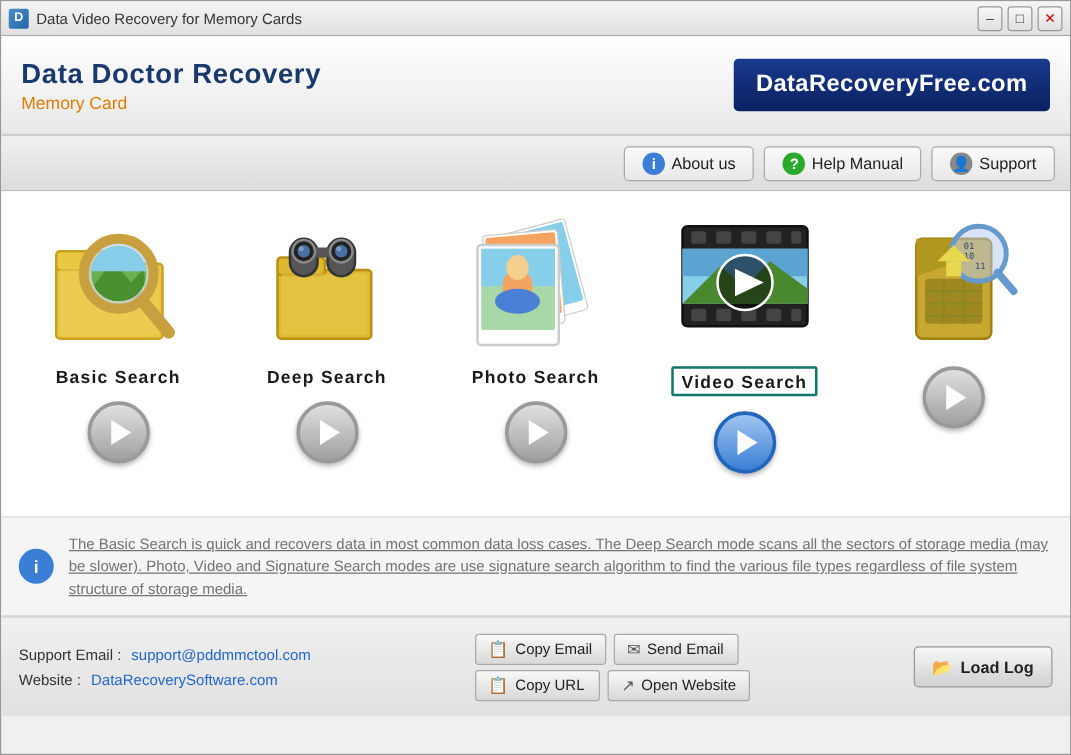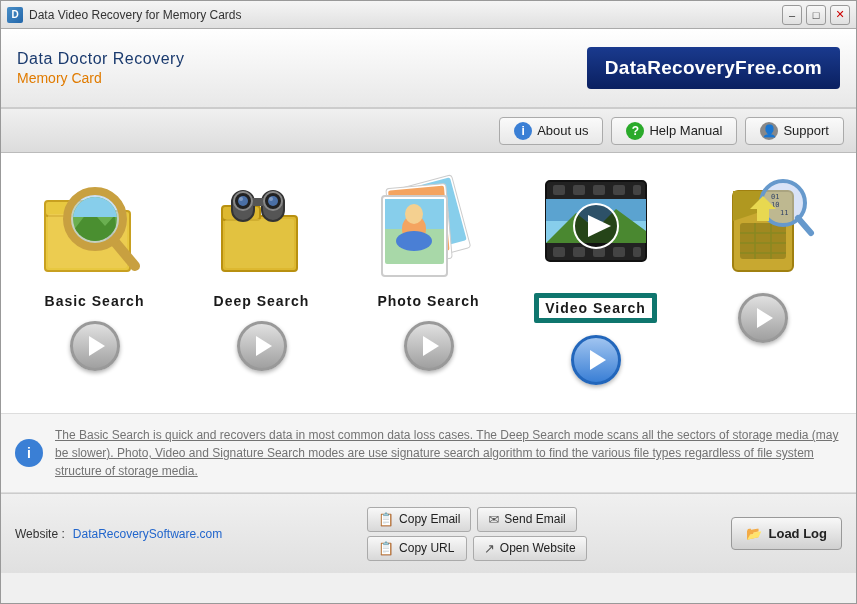--- a/index.html
+++ b/index.html
@@ -57,22 +57,22 @@
       background: linear-gradient(to bottom, #ffffff, #e8e8e8);
       display: flex;
       align-items: center;
       justify-content: space-between;
       padding: 8px 16px;
       border-bottom: 2px solid #ccc;
       height: 80px;
     }
     .app-title-block { display: flex; flex-direction: column; }
     .app-title-main {
-      font-size: 16px;
-      font-weight: normal;
+      font-size: 22px;
+      font-weight: bold;
       color: #1a3a6e;
       letter-spacing: 0.5px;
     }
     .app-title-sub {
       font-size: 14px;
       color: #e07b00;
       font-weight: normal;
       margin-top: 2px;
     }
     .brand-badge {
@@ -130,21 +130,21 @@
     }
 
     .search-option {
       display: flex;
       flex-direction: column;
       align-items: center;
       gap: 12px;
       width: 150px;
     }
     .search-option.selected .option-label {
-      border: 5px solid #0f766e;
+      border: 2px solid #0f766e;
       padding: 2px 6px;
     }
 
     .option-image {
       width: 110px;
       height: 110px;
       display: flex;
       align-items: center;
       justify-content: center;
       position: relative;
@@ -462,20 +462,24 @@
 </div>
 
 <div class="info-bar">
   <div class="info-icon">i</div>
   <div class="info-text">The Basic Search is quick and recovers data in most common data loss cases. The Deep Search mode scans all the sectors of storage media (may be slower). Photo, Video and Signature Search modes are use signature search algorithm to find the various file types regardless of file system structure of storage media.</div>
 </div>
 
 <div class="footer">
   <div class="footer-left">
     <div class="footer-row">
+      <span class="footer-label">Support Email :</span>
+      <a class="footer-link">support@pddmmctool.com</a>
+    </div>
+    <div class="footer-row">
       <span class="footer-label">Website :</span>
       <a class="footer-link">DataRecoverySoftware.com</a>
     </div>
   </div>
 
   <div class="footer-buttons">
     <div class="footer-btn-row">
       <button class="footer-action-btn">
         <span class="btn-icon">📋</span>
         <span>Copy Email</span>

